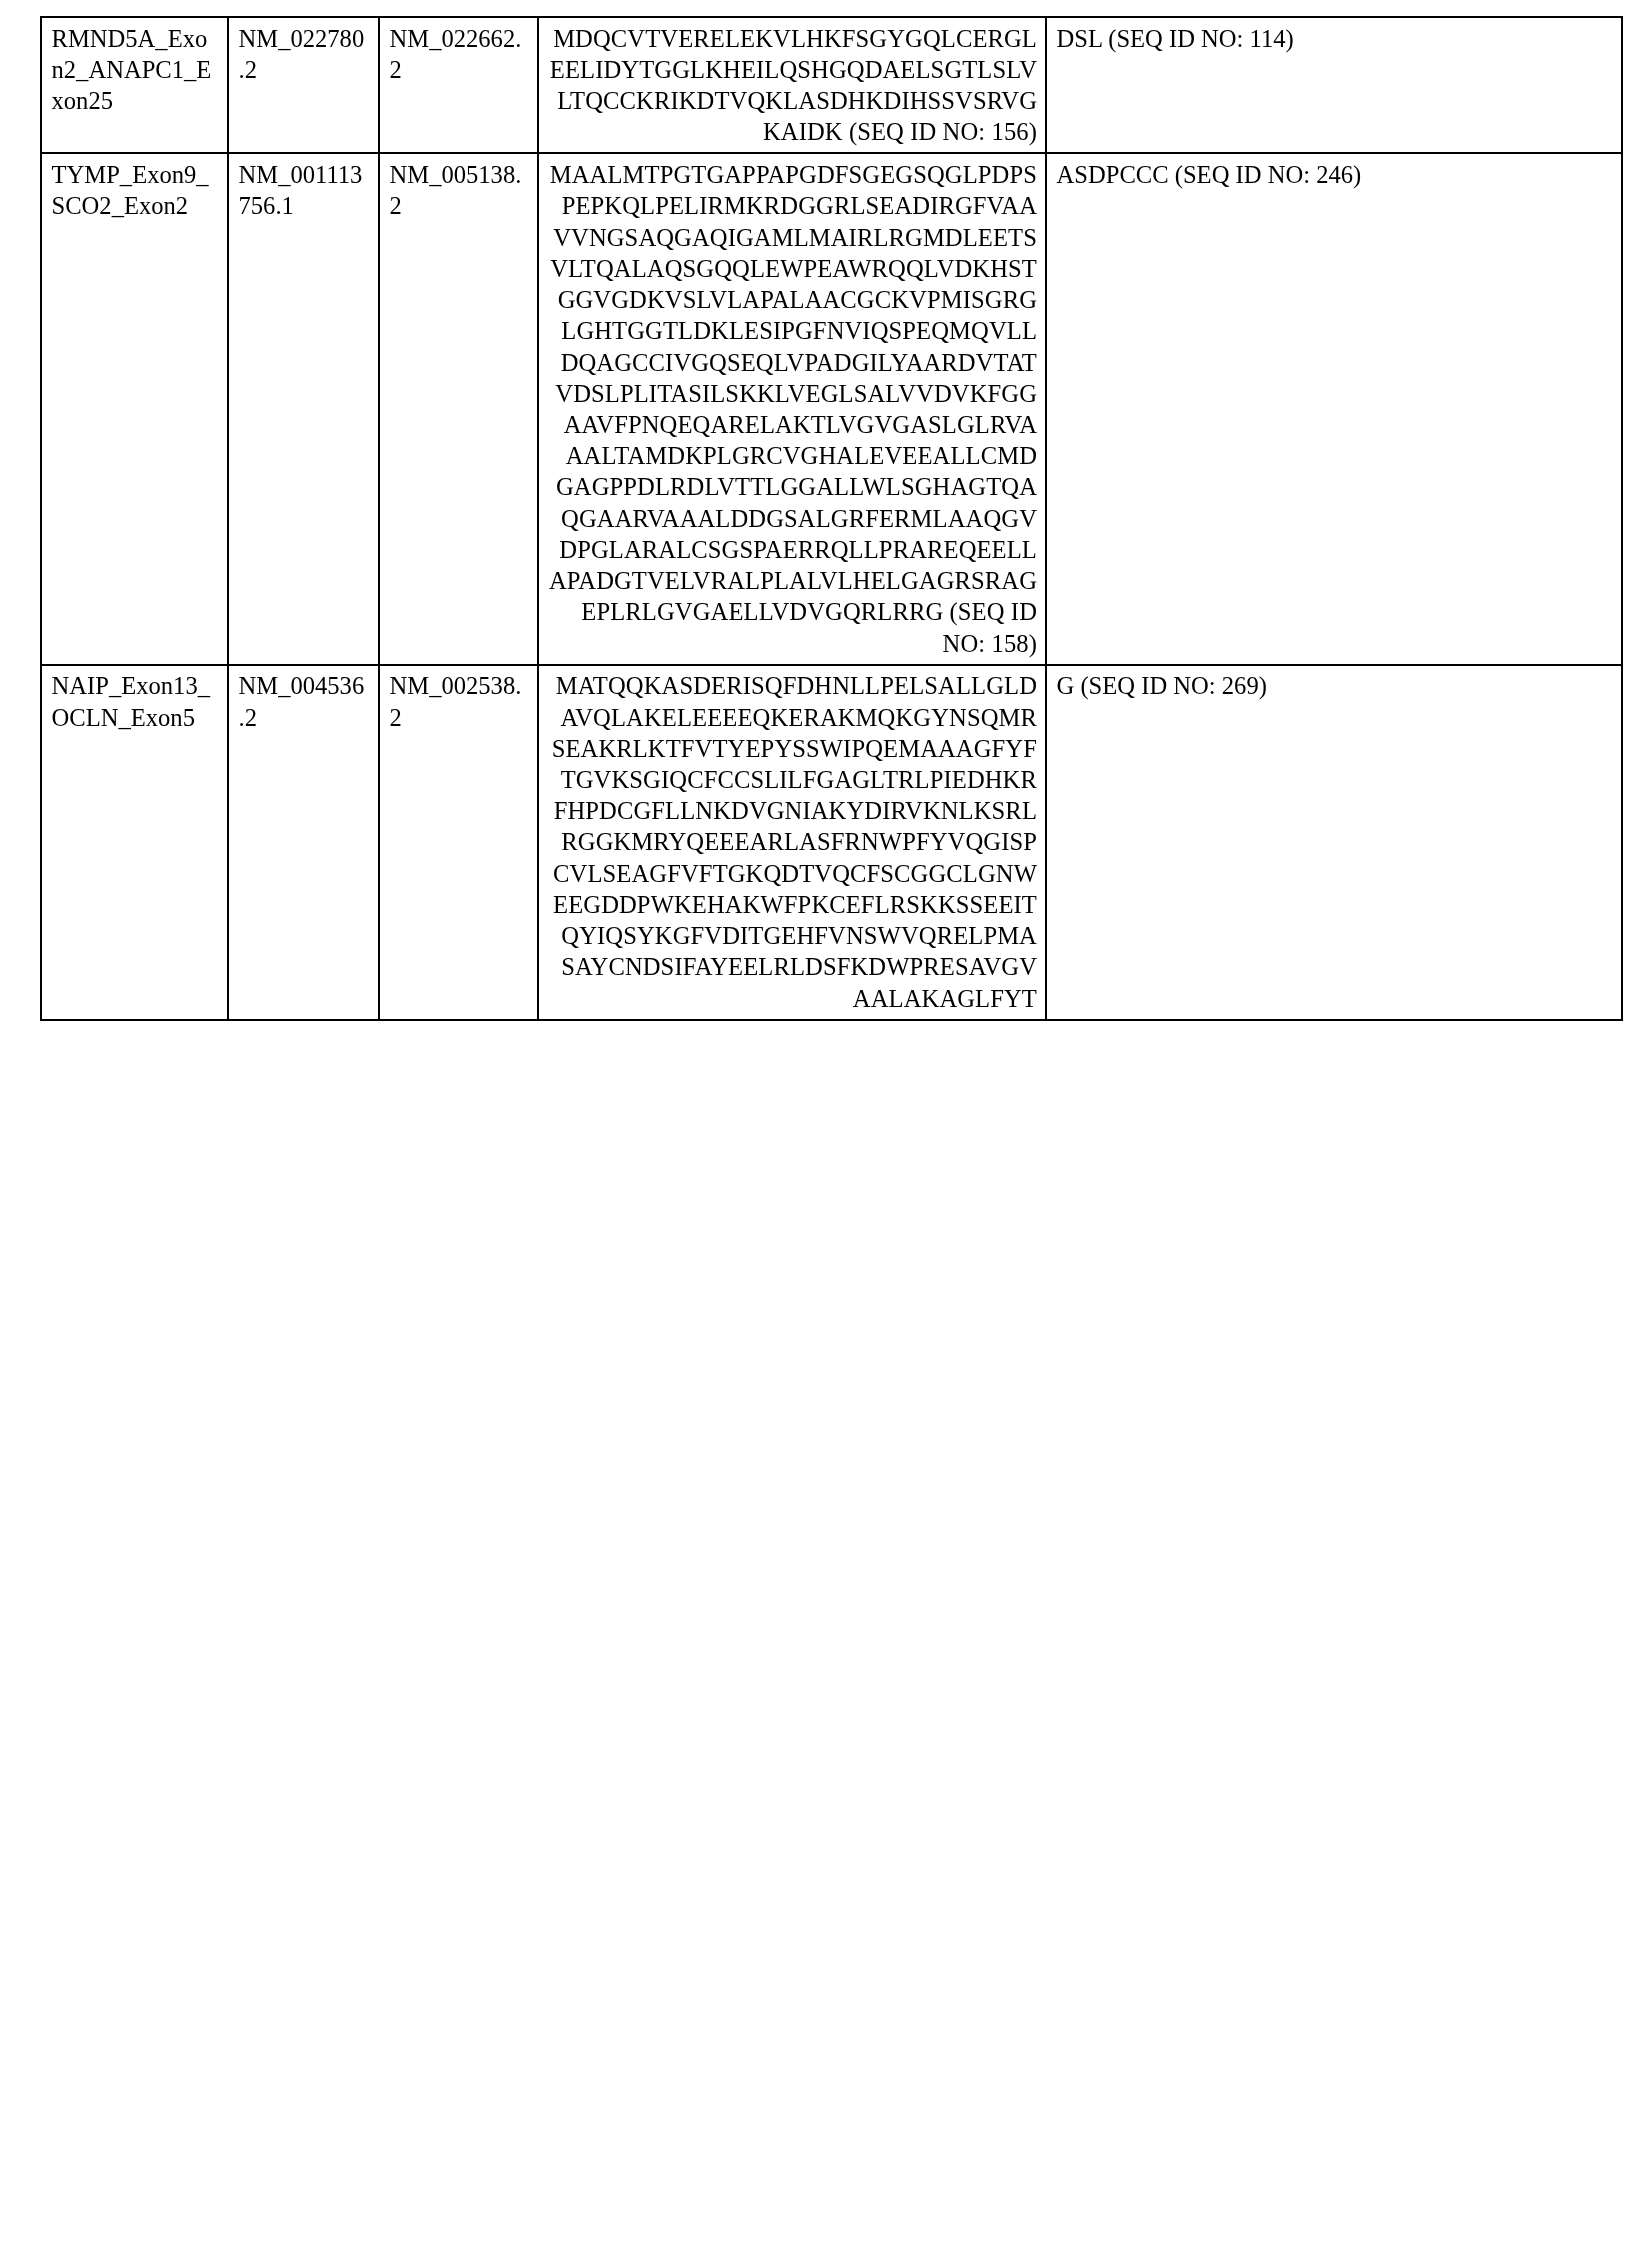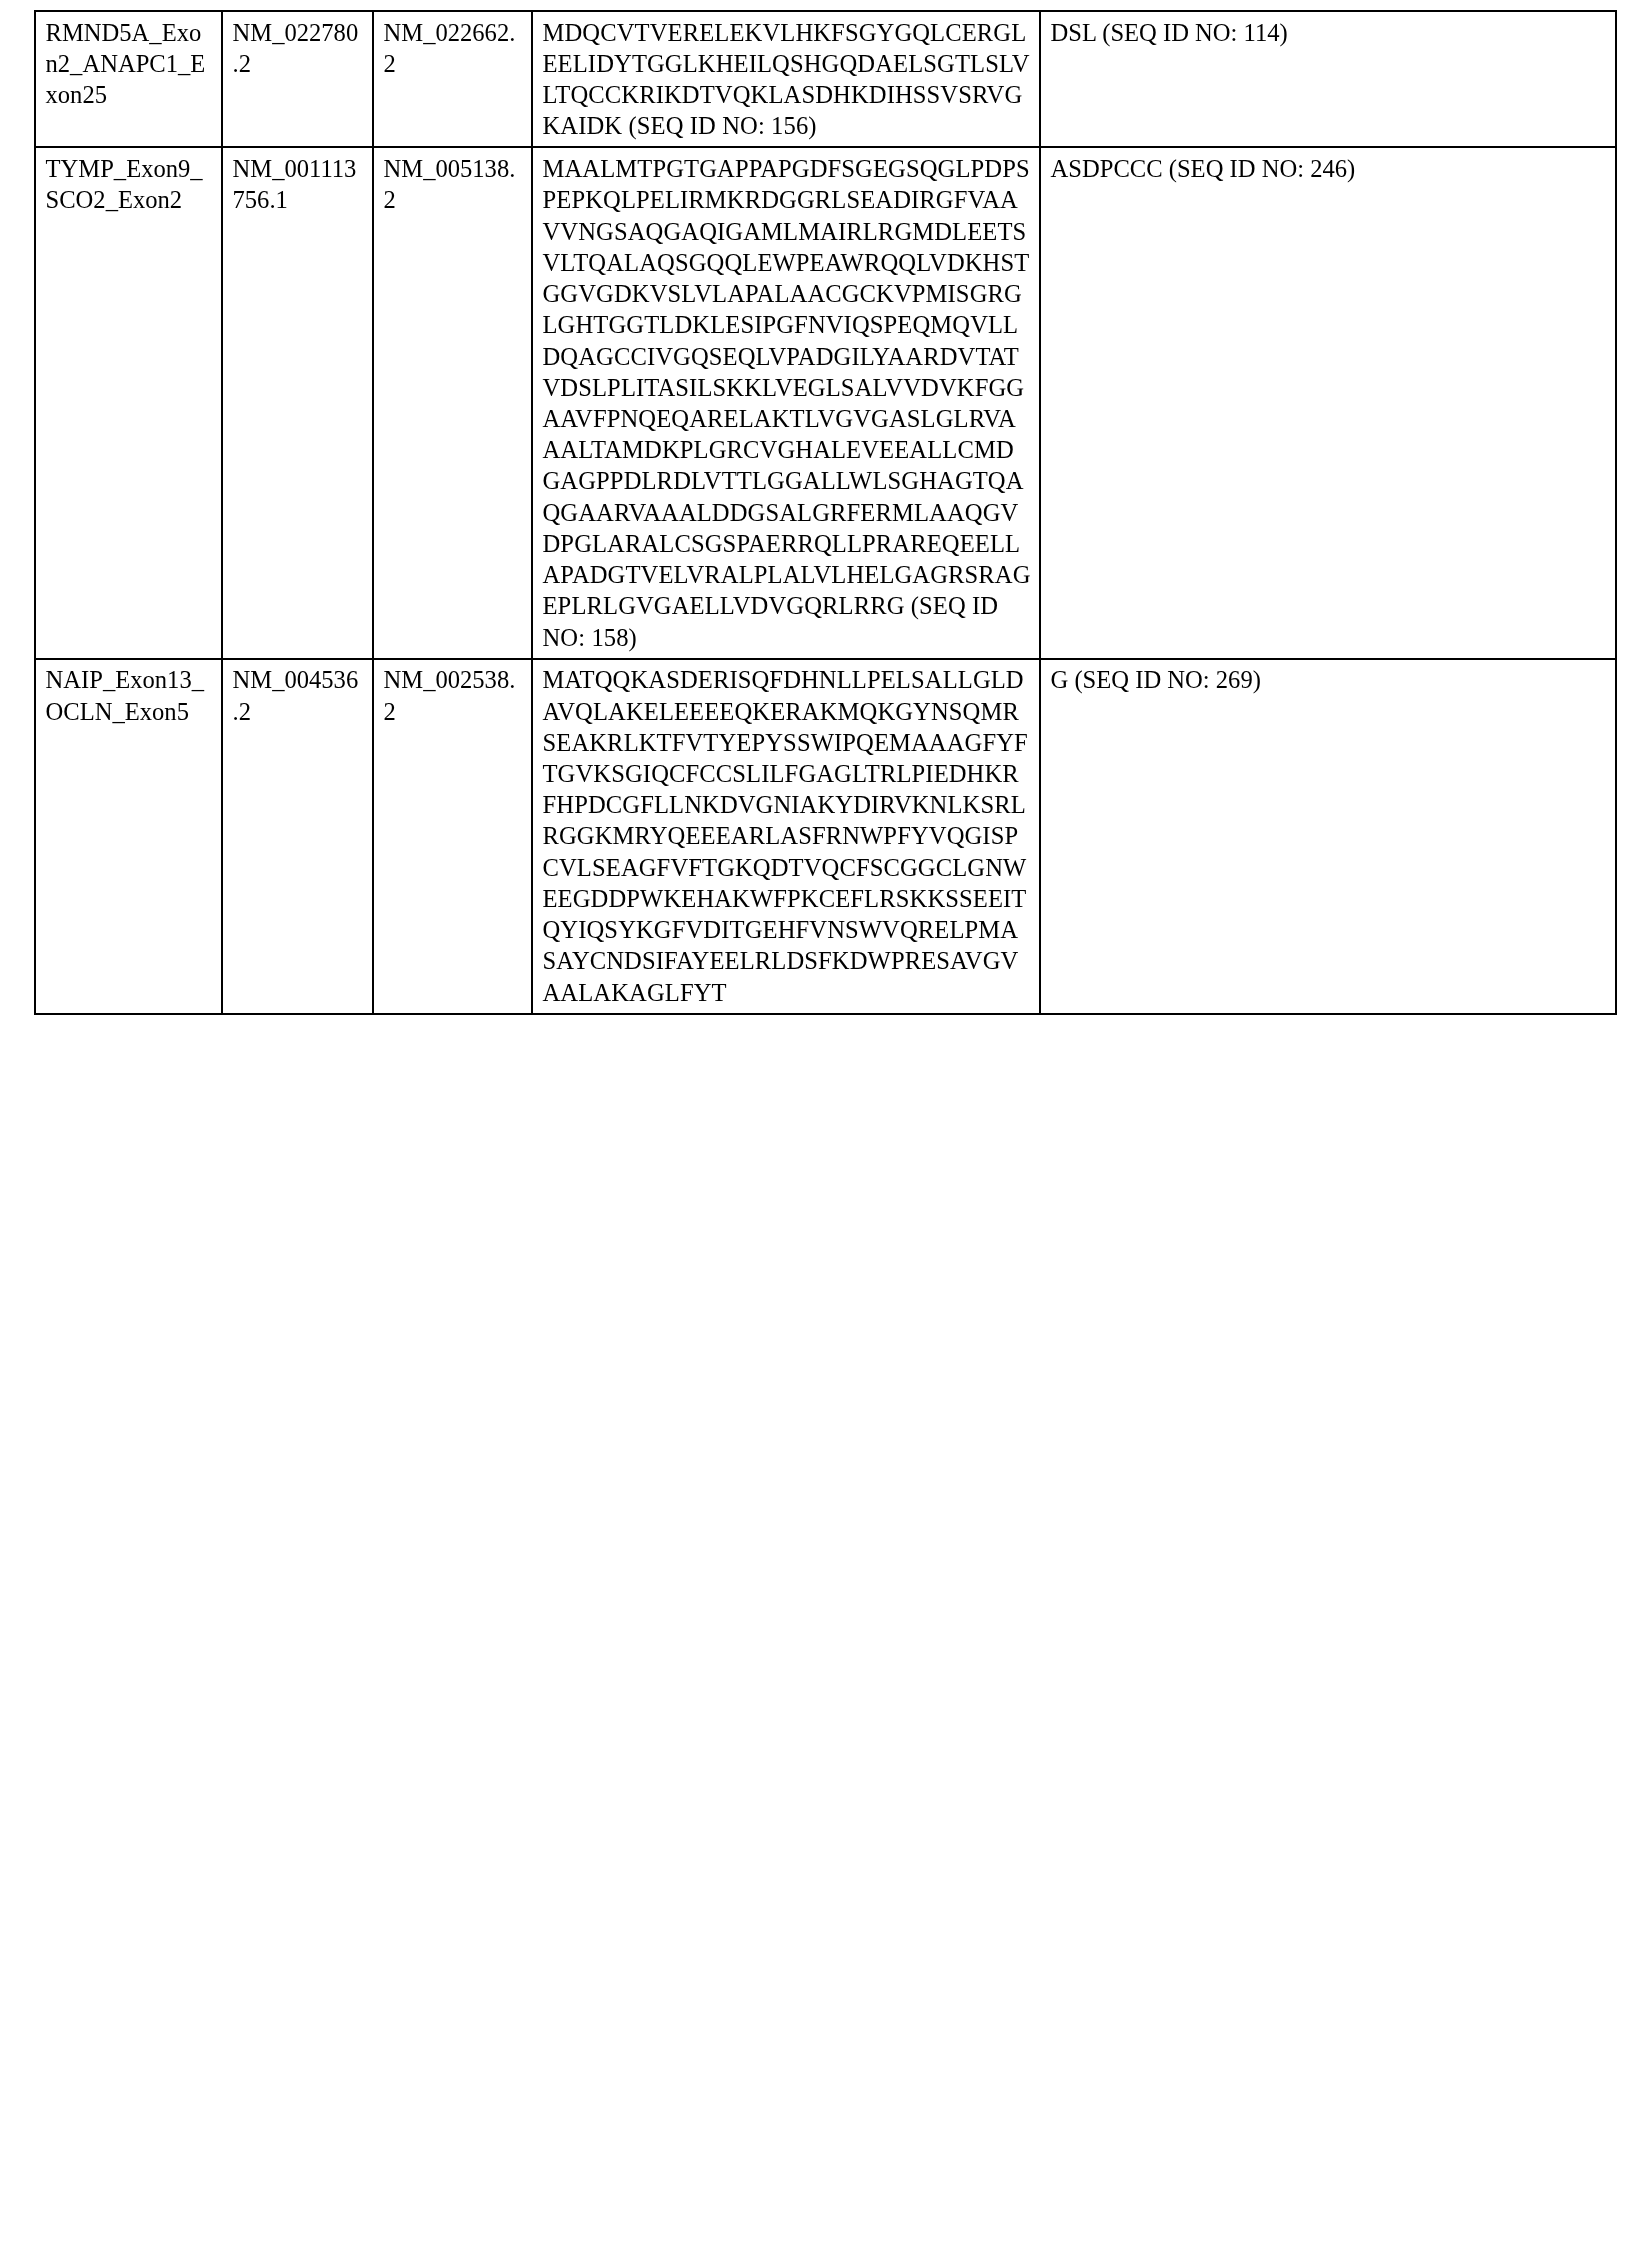--- a/index.html
+++ b/index.html
@@ -17,21 +17,21 @@
     min-height: 2261px;
     position: relative;
     box-sizing: border-box;
     padding: 8px 32px 0 32px;
     background: #ffffff;
   }
   table.seq-table {
     border-collapse: collapse;
     table-layout: fixed;
     width: 1581px;
-    margin: 2px;
+    margin: 8px;
   }
   table.seq-table td {
     border: 2.4px solid #000000;
     vertical-align: top;
     padding: 4.8px 8px 4.8px 9.5px;
     font-size: 24.6px;
     line-height: 1.27;
     font-family: "Liberation Serif", serif;
     word-wrap: break-word;
     overflow-wrap: break-word;
@@ -41,20 +41,21 @@
   col.c-acc1  { width: 151px; }
   col.c-acc2  { width: 159px; }
   col.c-seq   { width: 508px; }
   col.c-note  { width: 576px; }
 
   .cell-text {
     display: block;
   }
   .seq-cell .cell-text {
     letter-spacing: 0.1px;
+    text-align: right;
   }
   .row-tall .seq-cell {
   }
 </style>
 </head>
 <body>
 
 <div class="page">
   <table class="seq-table">
     <colgroup>

